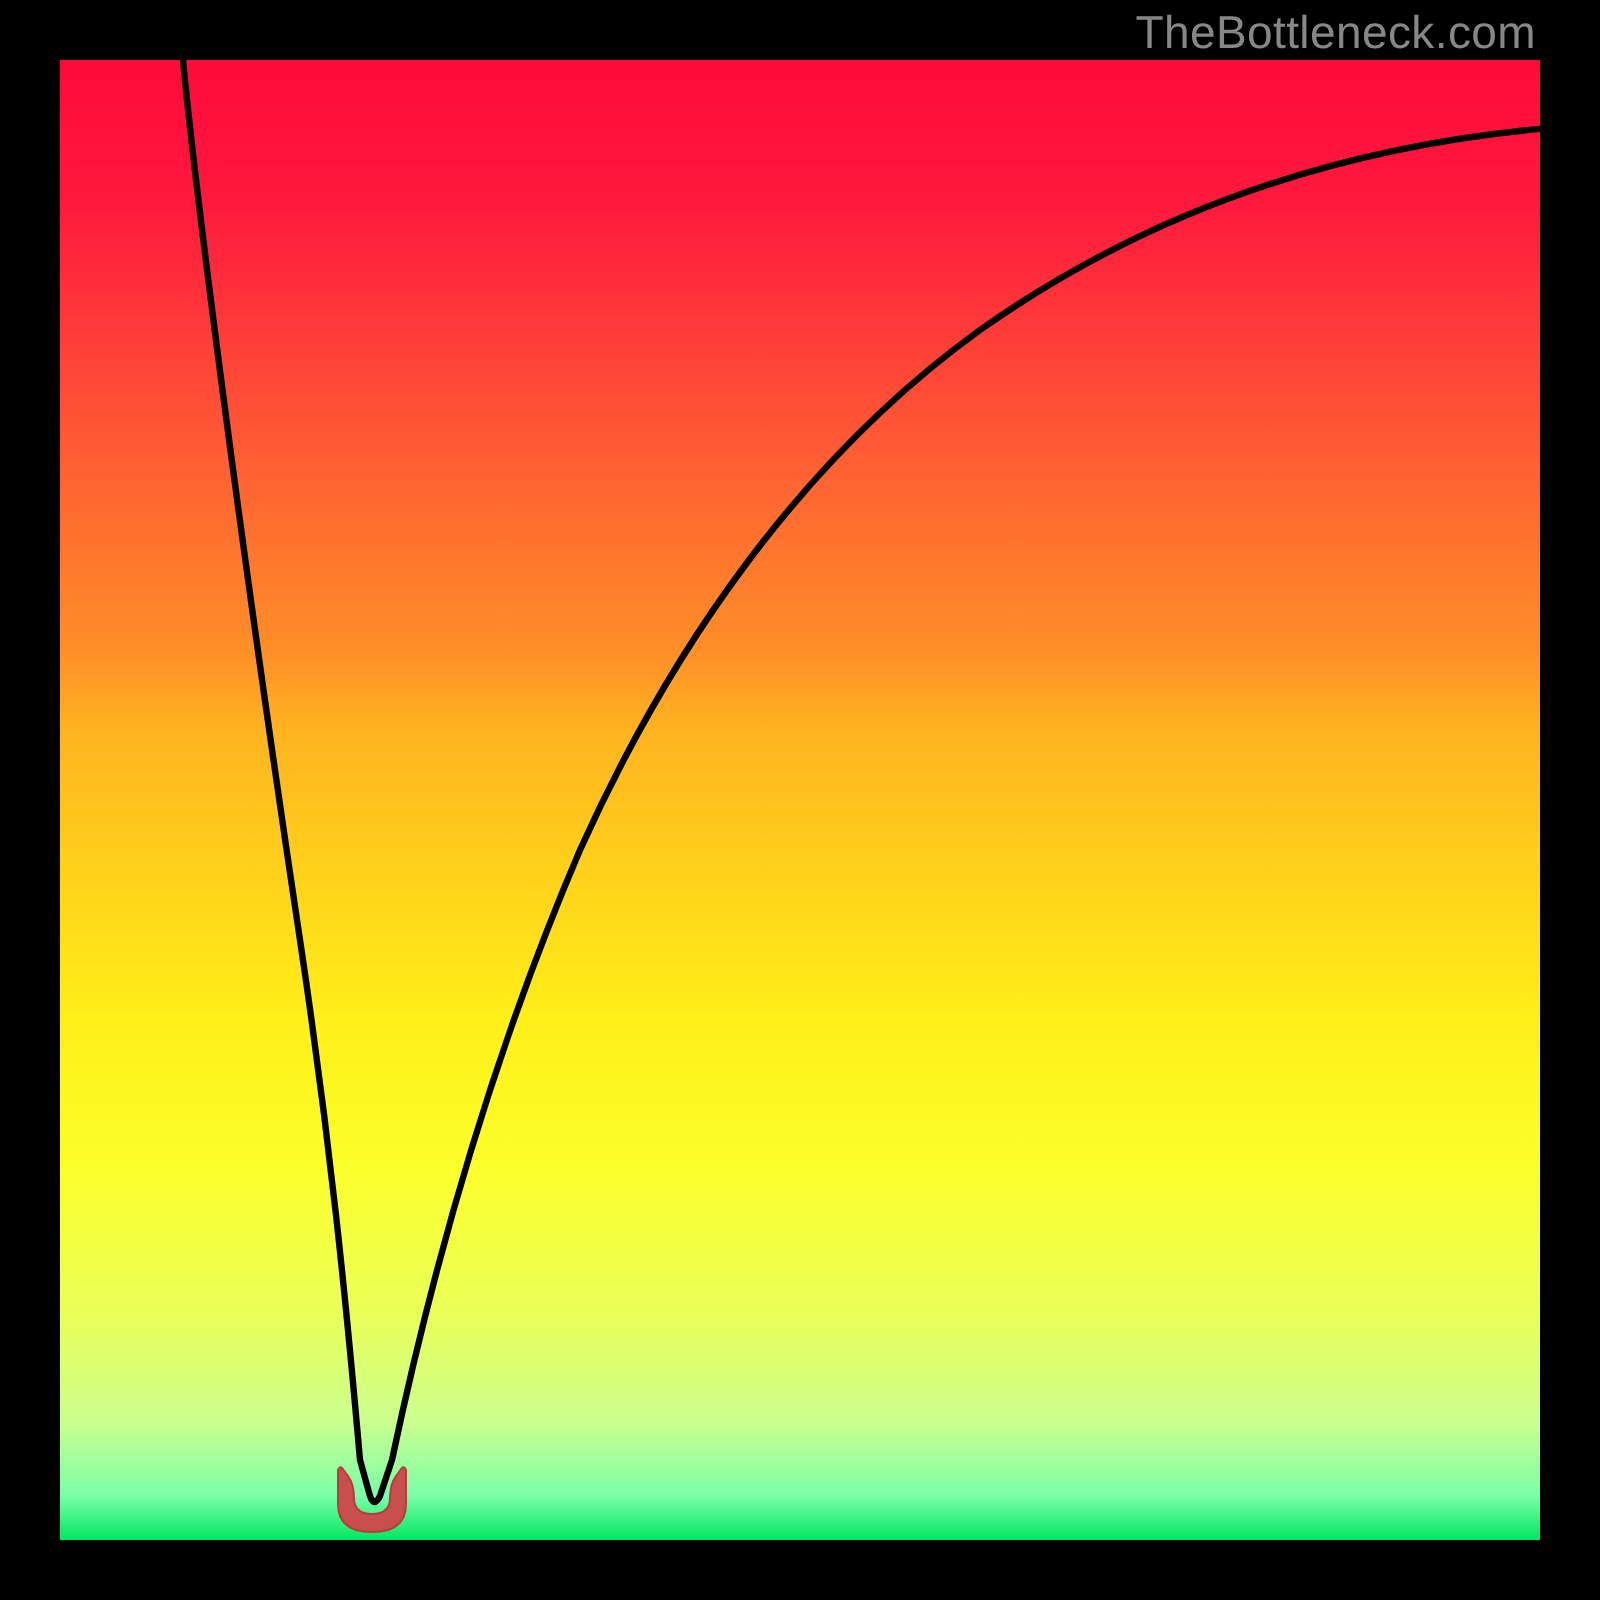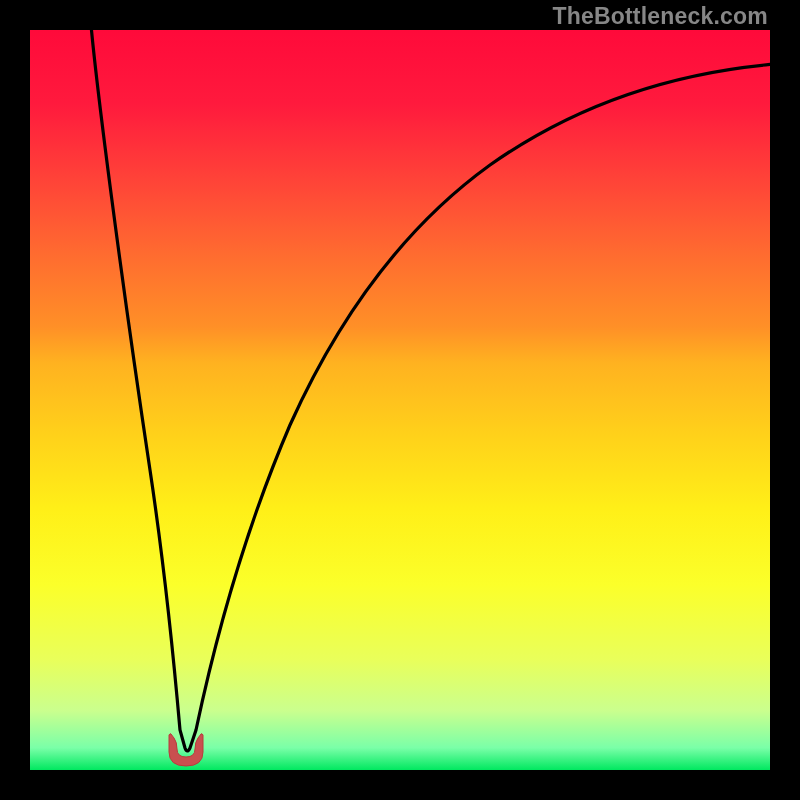--- a/index.html
+++ b/index.html
@@ -49,21 +49,21 @@
     width: 46px;
     height: 36px;
   }
   .watermark {
     position: absolute;
     top: 3px;
     right: 32px;
     color: #878787;
     font-size: 23px;
     letter-spacing: 0.2px;
-    font-weight: 700;
+    font-weight: 400;
     text-align: right;
   }
 </style>
 </head>
 <body>
 
 <div class="canvas">
   <div class="gradient"></div>
 
   <svg class="curve" viewBox="0 0 740 740" preserveAspectRatio="none">

